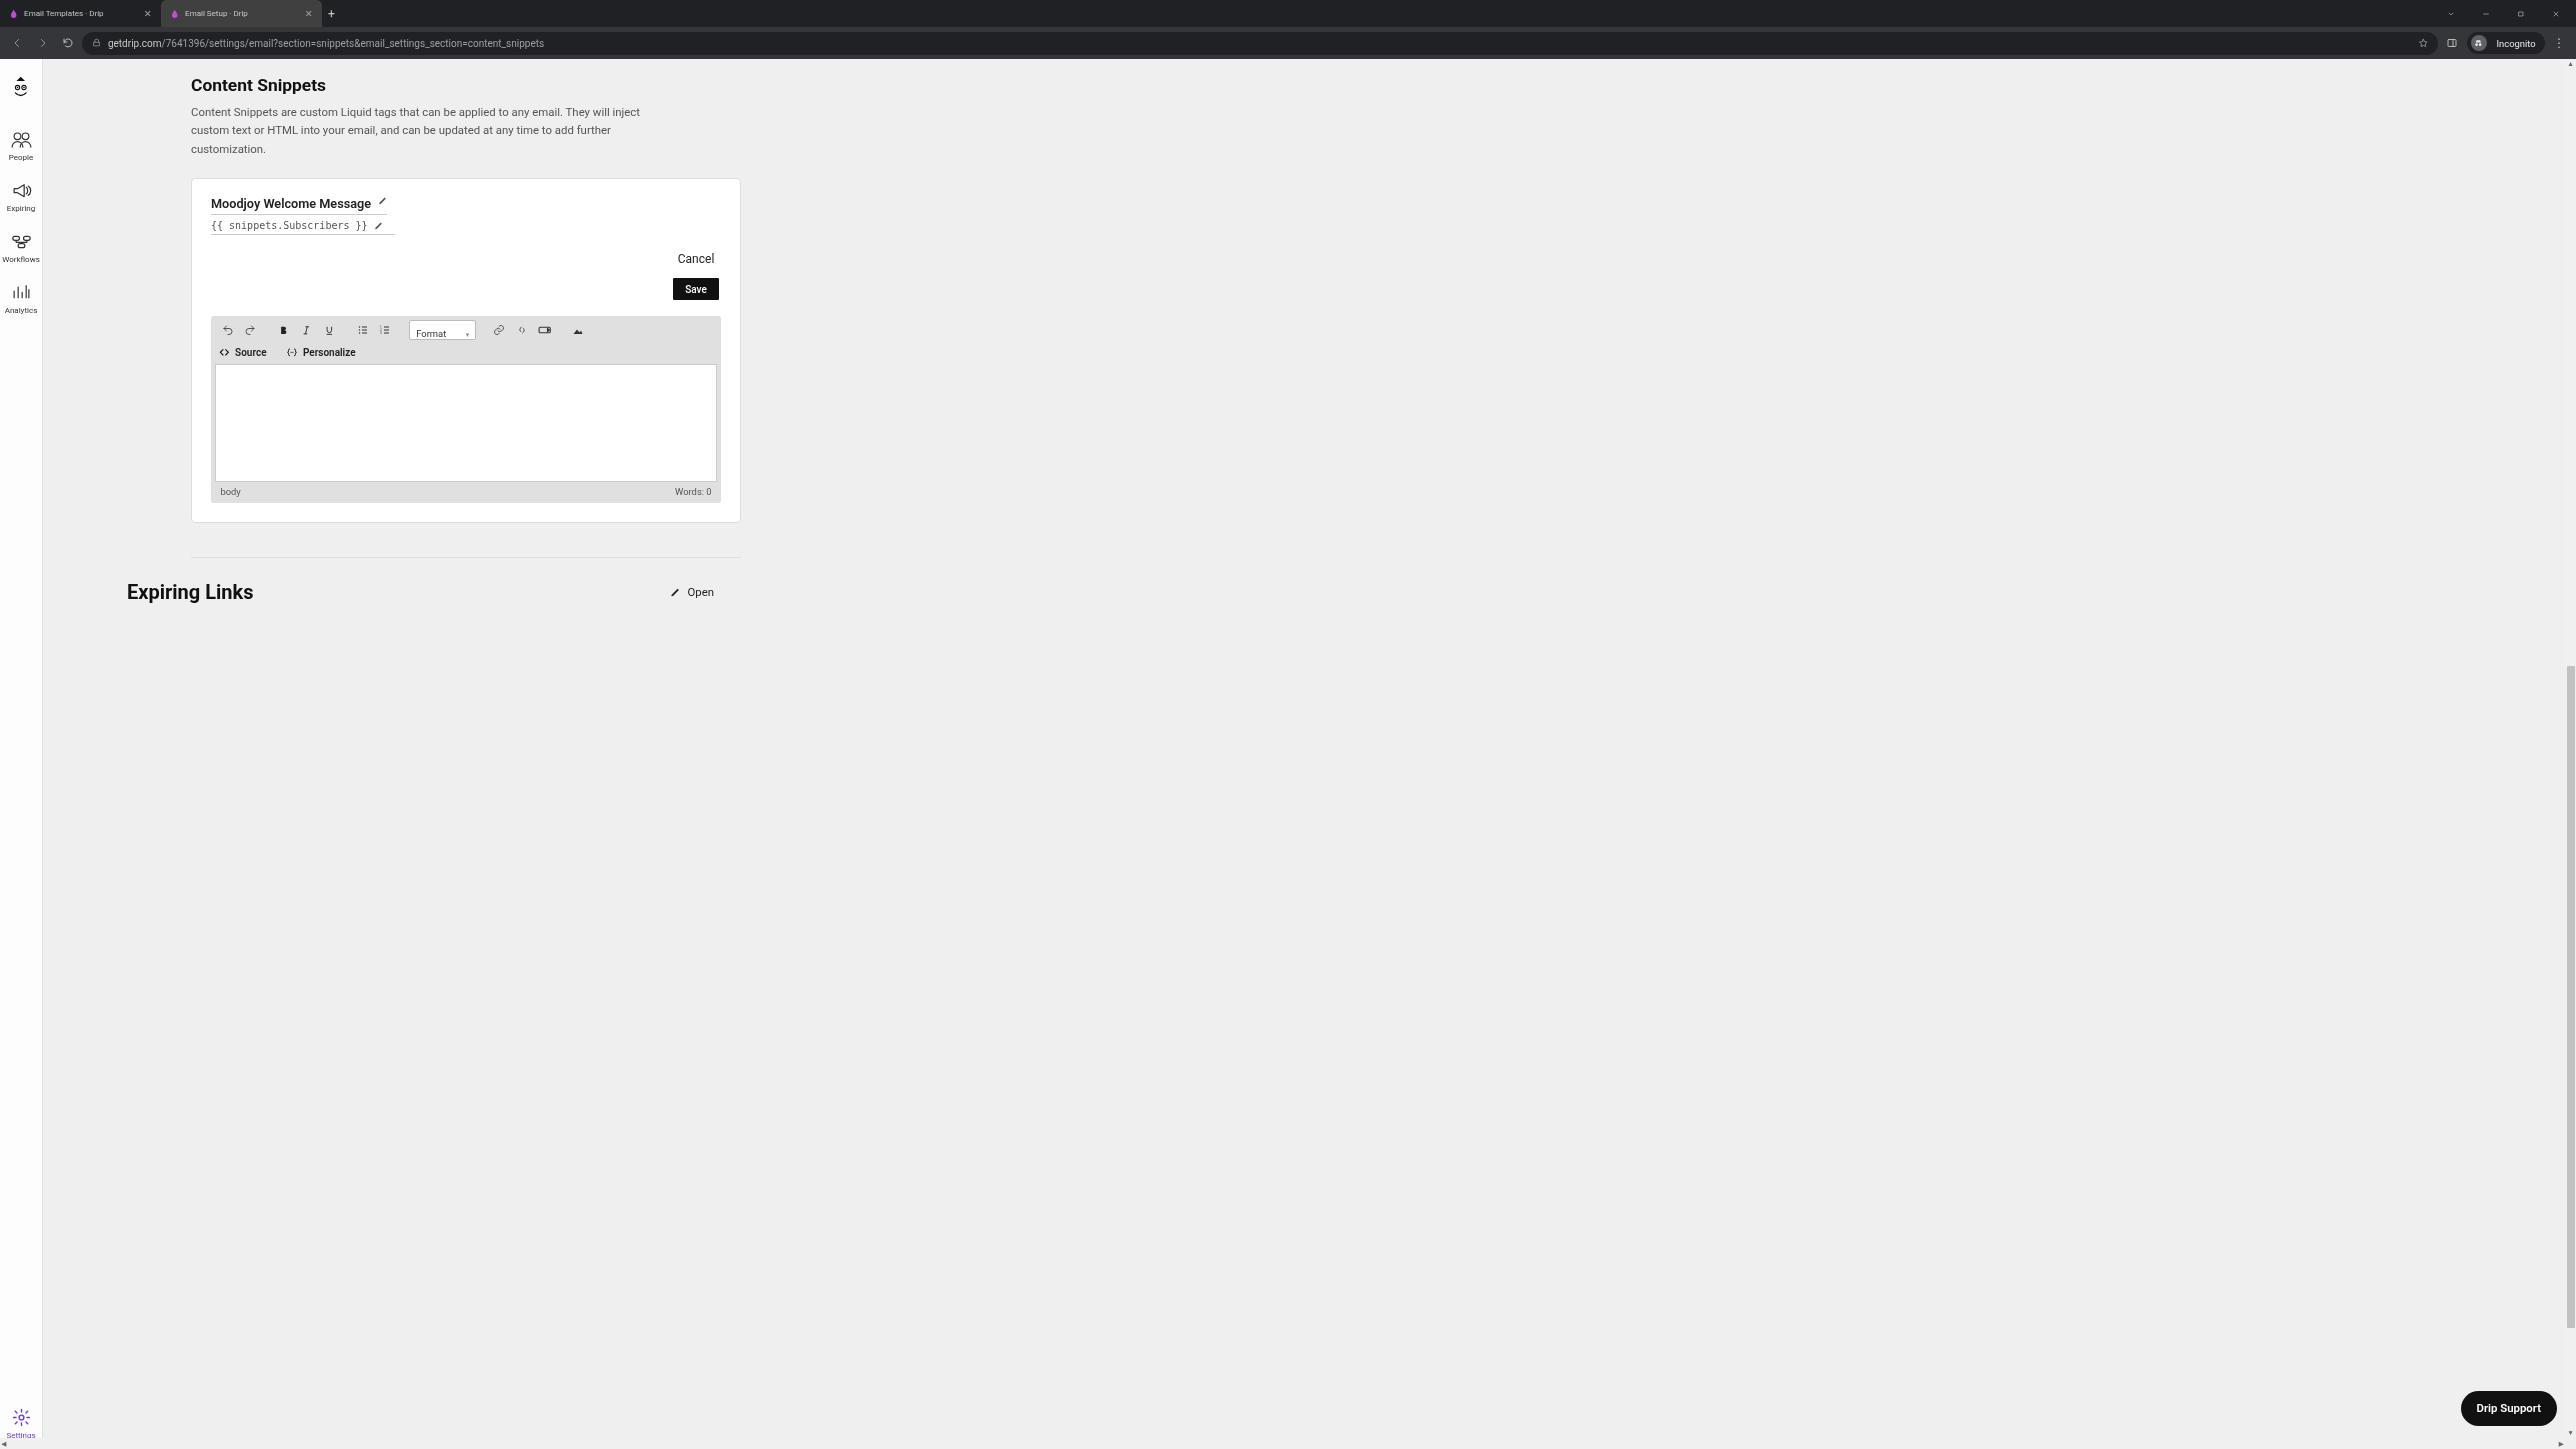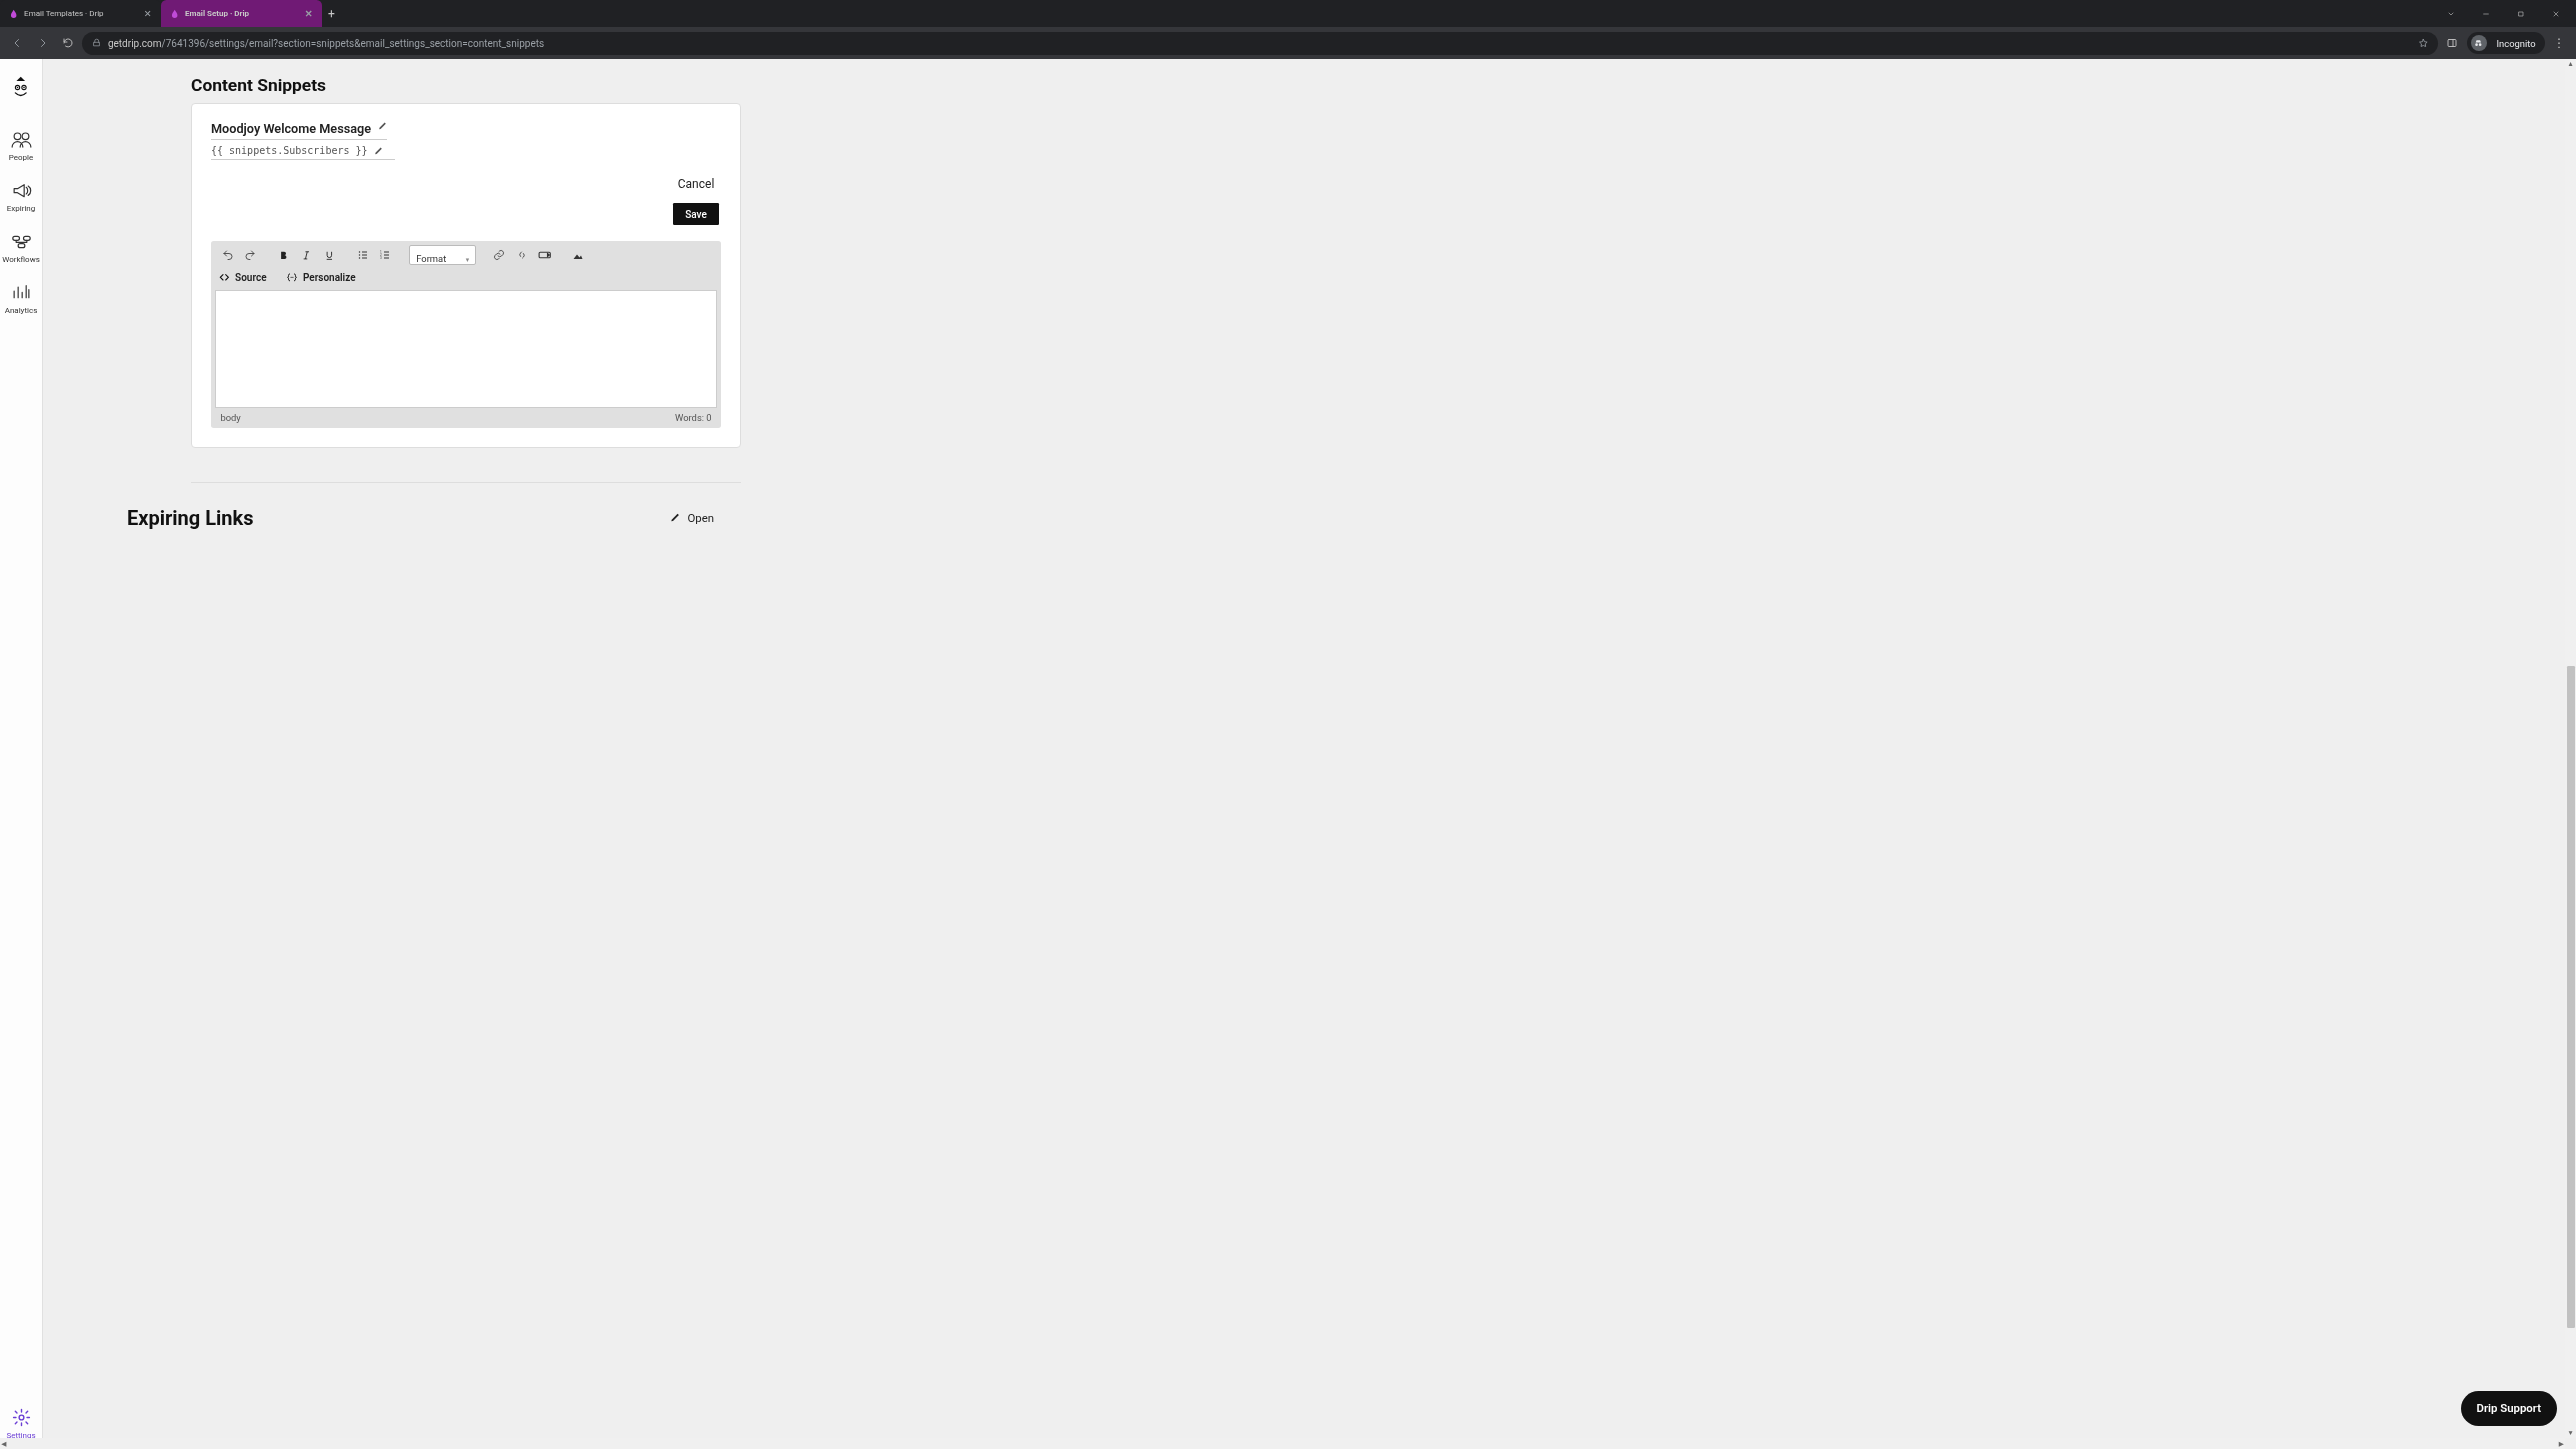--- a/index.html
+++ b/index.html
@@ -4,21 +4,21 @@
   <style>
     * { margin: 0; padding: 0; box-sizing: border-box; font-family: -apple-system, BlinkMacSystemFont, "Segoe UI", Roboto, sans-serif; }
     body { background: #f0f0f0; overflow: hidden; }
     
     
     .browser { width: 100vw; height: 100vh; display: flex; flex-direction: column; background: #202124; }
     .titlebar { height: 27px; display: flex; align-items: center; background: #202124; }
     .tabs { display: flex; height: 100%; flex: 1; }
     .tab { display: flex; align-items: center; padding: 0 8px; gap: 5.4px; min-width: 161px; height: 100%; color: #c7c7c7; font-size: 8px; border-radius: 5.4px 5.4px 0 0; position: relative; }
     .tab.inactive { background: #202124; }
-    .tab.active { background: #701a75; font-weight: bold; }
+    .tab.active { background: #404040; }
     .tab-favicon { width: 10.7px; height: 10.7px; display:flex; align-items:center; justify-content:center; }
     .tab-title { flex: 1; white-space: nowrap; overflow: hidden; text-overflow: ellipsis; }
     .tab-close { width: 10.7px; height: 10.7px; color: #9aa0a6; cursor: pointer; display:flex;align-items:center;justify-content:center; font-size:9.4px;}
     .new-tab { width: 19px; display:flex;align-items:center;justify-content:center; color:#c7c7c7; font-size:12px; cursor:pointer; }
     .window-controls { display:flex; gap: 5.4px; padding: 0 5.4px; }
     .win-btn { width: 29.5px; height:20px; display:flex;align-items:center;justify-content:center; color:#c7c7c7; cursor:pointer; }
     .win-btn svg { width:8px; height:8px; }
     
     .toolbar { height: 32px; background: #35363a; display:flex; align-items:center; padding: 0 5.4px; gap: 2.7px; }
     .nav-btn { width:23px; height:23px; border-radius:50%; display:flex;align-items:center;justify-content:center; color:#9aa0a6; cursor:pointer; }
@@ -248,20 +248,21 @@
               <path d="M12 2v3M12 19v3M4.2 4.2l2.1 2.1M17.7 17.7l2.1 2.1M2 12h3M19 12h3M4.2 19.8l2.1-2.1M17.7 6.3l2.1-2.1" class="ico-stroke" stroke="#6b3fd4"></path>
             </svg>
           </span>
         <span>Settings</span>
       </div>
     </div>
 
     <div class="content">
       <div class="content-inner">
         <h1 class="section-title">Content Snippets</h1>
+        <p class="section-desc">Content Snippets are custom Liquid tags that can be applied to any email. They will inject custom text or HTML into your email, and can be updated at any time to add further customization.</p>
 
         <div class="card">
           <div class="card-header">
             <div class="card-titles">
               <div class="snippet-name">
                 <span>Moodjoy Welcome Message</span>
                 <span class="edit-ico">
                     <svg viewBox="0 0 24 24" width="9.4" height="9.4">
                       <path d="M3 21l3.8-.8L20 7 17 4 3.8 17.2z" fill="#555"></path>
                     </svg>

